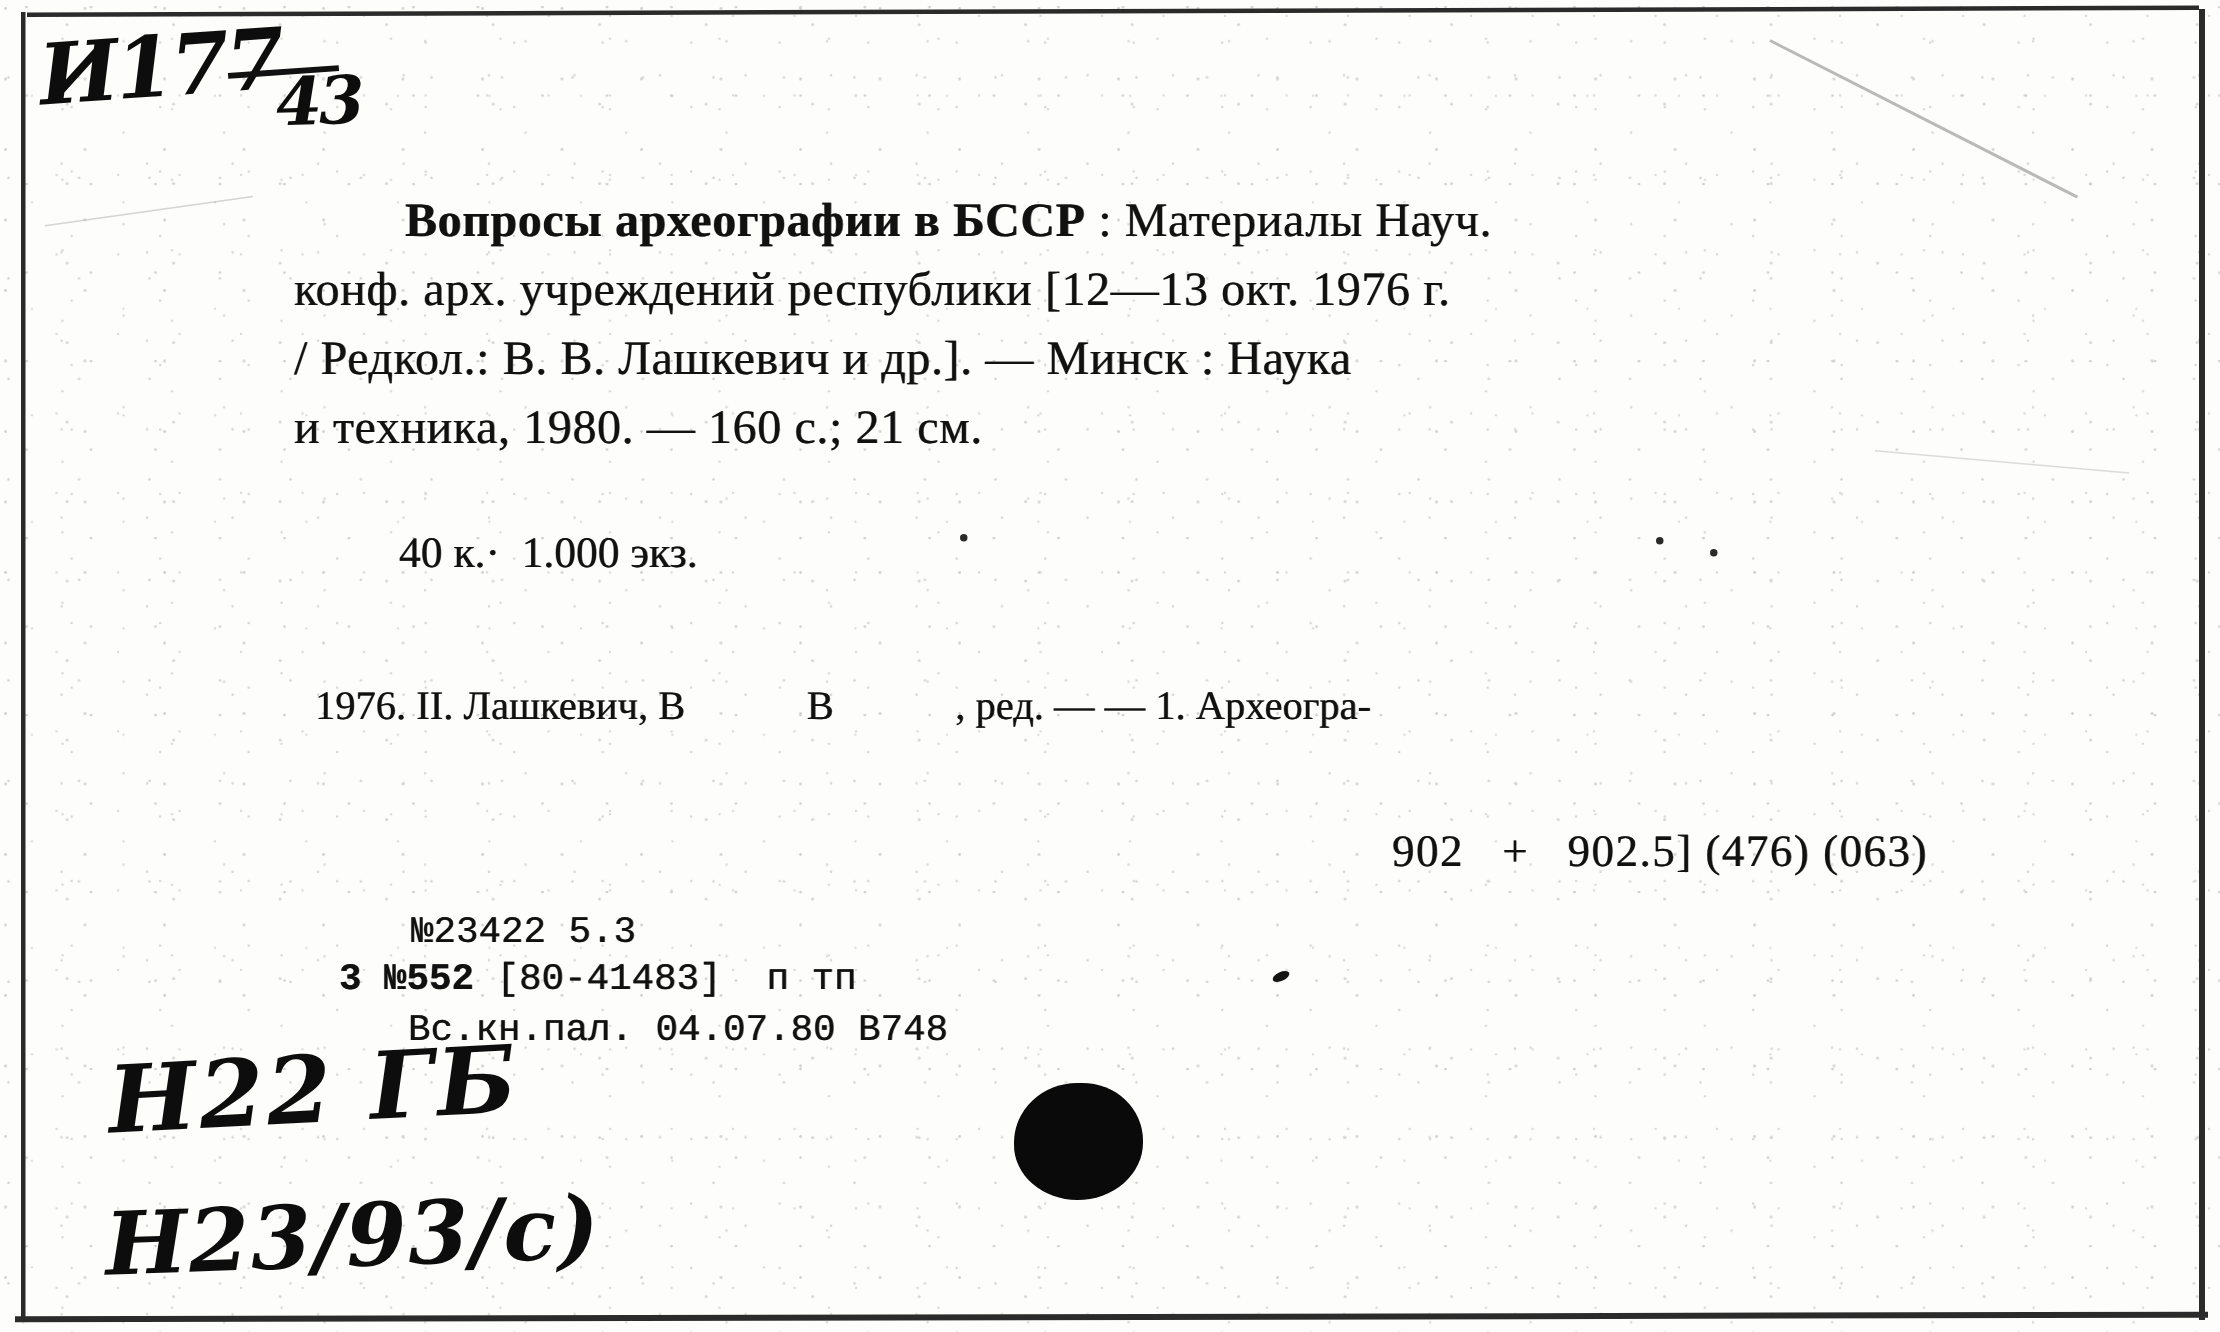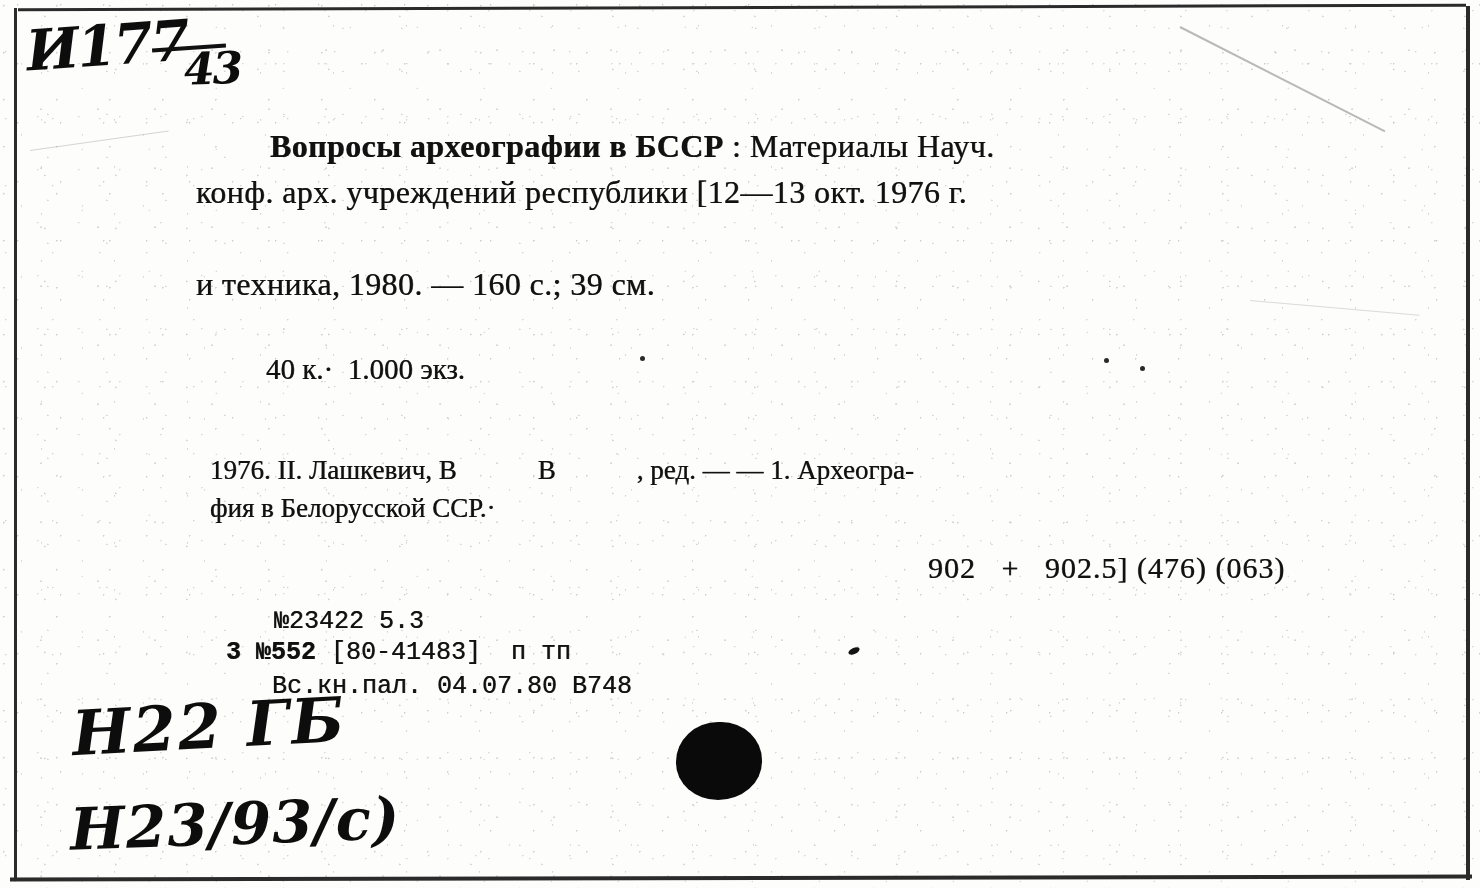--- a/index.html
+++ b/index.html
@@ -179,26 +179,26 @@
   <div class="scratch" id="scratch-3"></div>
 
   <div class="hand" id="hand-call-top"><span>И177</span><span class="denom">43</span></div>
   <div id="hand-fraction-bar"></div>
 
   <div id="printed">
 
     <div class="pline title-block title-line1"><span>Вопросы археографии в БССР</span><span class="reg"> : Материалы Науч.</span></div>
 
     <div class="pline title-block title-line2">конф. арх. учреждений республики [12—13 окт. 1976 г.</div>
-    <div class="pline title-block title-line4">и техника, 1980. — 160 с.; 39 см.</div>
+    <div class="pline title-block title-line3">/ Редкол.: В. В. Лашкевич и др.]. — Минск : Наука</div>
+    <div class="pline title-block title-line4">и техника, 1980. — 160 с.; 21 см.</div>
 
     <div class="pline note-line note-2">40 к.·  1.000 экз.</div>
 
     <div class="pline trace-2">1976. II. Лашкевич, В            В            , ред. — — 1. Археогра-</div>
-    <div class="pline trace-3">фия в Белорусской ССР.·</div>
 
     <div class="pline udc">902   +   902.5] (476) (063)</div>
 
     <div class="pline foot foot-1">№23422 5.3</div>
     <div class="pline foot foot-2"><span>3 №552</span><span class="thin"> [80-41483]  п тп</span></div>
     <div class="pline foot foot-3">Вс.кн.пал. 04.07.80 В748</div>
 
     <div id="dot-1"></div>
     <div id="dot-2"></div>
     <div id="dot-3"></div>

